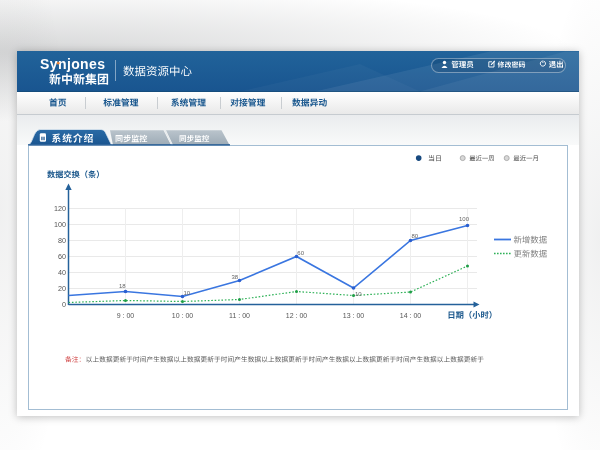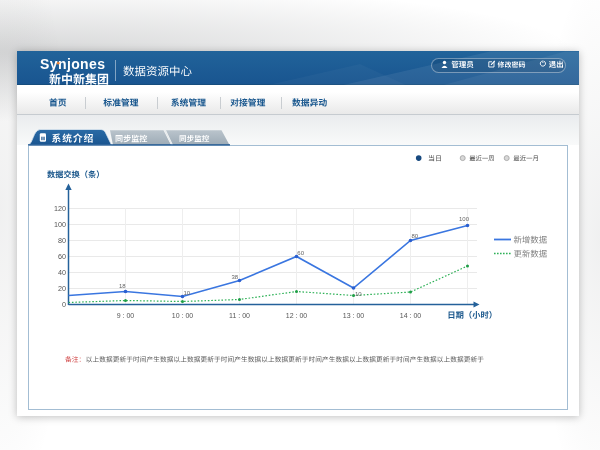--- a/index.html
+++ b/index.html
@@ -14,21 +14,21 @@
   background:
     radial-gradient(ellipse 780px 100px at 30px 52px, rgba(40,44,48,.19), rgba(40,44,48,0) 70%),
     radial-gradient(ellipse 90px 380px at 0px 210px, rgba(40,44,48,.07), rgba(40,44,48,0) 80%),
     radial-gradient(ellipse 80px 340px at 600px 240px, rgba(40,44,48,.07), rgba(40,44,48,0) 80%);
 }
 .card {
   position:absolute; left:17px; top:51px; width:562px; height:365px;
   background:#fff; box-shadow:0 1px 8px rgba(0,0,0,.25);
 }
 .header {
-  position:absolute; left:0; top:0; width:562px; height:34px;
+  position:absolute; left:0; top:0; width:562px; height:41px;
   background:linear-gradient(180deg,#21639a,#195590);
   border-bottom:1px solid #164d7d;
 }
 .logo1 { position:absolute; left:23px; top:5px; color:#fff; font-size:14px; font-weight:bold; letter-spacing:0.4px; }
 .hsep { position:absolute; left:98px; top:9px; width:1px; height:21px; background:rgba(255,255,255,.45); }
 .userbar {
   position:absolute; left:414px; top:6.5px; width:135px; height:15.5px;
   background:rgba(10,45,80,.22); border:1px solid rgba(255,255,255,.38); border-radius:8px;
 }
 .nav {

